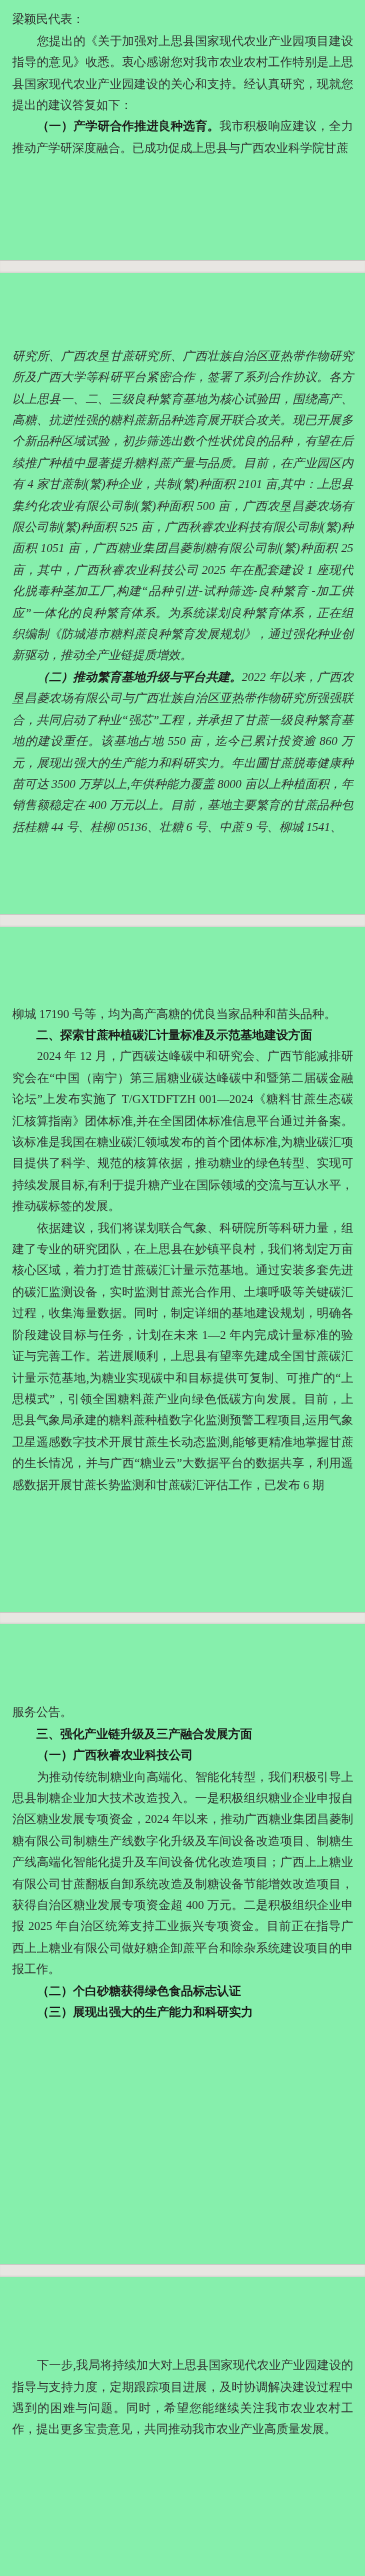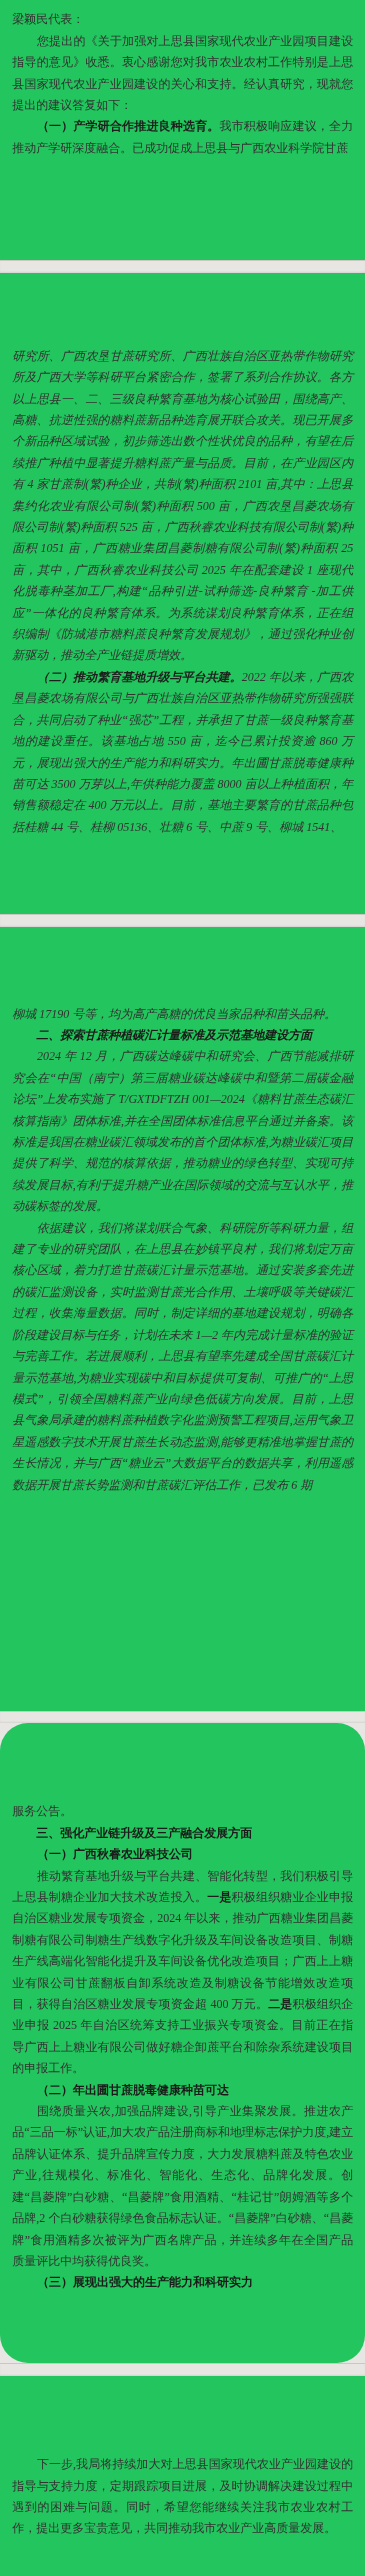--- a/index.html
+++ b/index.html
@@ -6,45 +6,45 @@
   body {
     width: 365px;
     background: #e8e6e2;
     font-family: "Liberation Serif", "DejaVu Serif", serif;
     color: #323230;
   }
   .viewer { width: 365px; }
   .page {
     width: 365px;
     box-sizing: border-box;
-    background: #22c55e;
+    background: #86efac;
     overflow: hidden;
   }
   .pg1 { height: 260px;  padding: 9.4px 11.8px 0 12.3px; }
   .pg2 { height: 641px; padding: 73px 11.8px 0 12.3px; font-style: italic; }
-  .pg3 { height: 784px; padding: 77px 11.8px 0 12.3px; font-style: italic; }
-  .pg4 { height: 640px; padding: 78px 11.8px 0 12.3px; border-radius: 28px; }
+  .pg3 { height: 685px; padding: 77px 11.8px 0 12.3px; }
+  .pg4 { height: 640px; padding: 78px 11.8px 0 12.3px; }
   .pg5 { height: 342px;  padding: 78px 11.8px 0 12.3px; }
   .gap {
     height: 11.8px;
     background: #e8e6e2;
     border-top: 1.2px solid #cbc8c4;
     box-shadow: inset 0 -1.2px 1.2px rgba(0,0,0,0.07);
   }
   p, h2, h3 {
     margin: 0;
     font-size: 12px;
     line-height: 21.4px;
     font-weight: 400;
     text-align: justify;
     text-justify: inter-ideograph;
   }
   .indent { text-indent: 2.05em; }
   .lead { font-weight: 700; color: #1e1e1c; }
-  .em   { font-weight: 700; color: #1e1e1c; margin-top: 47px; }
+  .em   { font-weight: 400; color: #1e1e1c; margin-top: 47px; }
   .sec {
     font-family: "Liberation Sans", "DejaVu Sans", sans-serif;
     font-weight: 700;
     color: #1b1b19;
     text-indent: 2.0em;
     font-size: 12px;
   }
   .sub {
     font-weight: 700;
     color: #1b1b19;
@@ -77,23 +77,22 @@
     <p class="indent">2024 年 12 月，广西碳达峰碳中和研究会、广西节能减排研究会在“中国（南宁）第三届糖业碳达峰碳中和暨第二届碳金融论坛”上发布实施了 T/GXTDFTZH 001—2024《糖料甘蔗生态碳汇核算指南》团体标准,并在全国团体标准信息平台通过并备案。该标准是我国在糖业碳汇领域发布的首个团体标准,为糖业碳汇项目提供了科学、规范的核算依据，推动糖业的绿色转型、实现可持续发展目标,有利于提升糖产业在国际领域的交流与互认水平，推动碳标签的发展。</p>
     <p class="indent">依据建议，我们将谋划联合气象、科研院所等科研力量，组建了专业的研究团队，在上思县在妙镇平良村，我们将划定万亩核心区域，着力打造甘蔗碳汇计量示范基地。通过安装多套先进的碳汇监测设备，实时监测甘蔗光合作用、土壤呼吸等关键碳汇过程，收集海量数据。同时，制定详细的基地建设规划，明确各阶段建设目标与任务，计划在未来 1—2 年内完成计量标准的验证与完善工作。若进展顺利，上思县有望率先建成全国甘蔗碳汇计量示范基地,为糖业实现碳中和目标提供可复制、可推广的“上思模式”，引领全国糖料蔗产业向绿色低碳方向发展。目前，上思县气象局承建的糖料蔗种植数字化监测预警工程项目,运用气象卫星遥感数字技术开展甘蔗生长动态监测,能够更精准地掌握甘蔗的生长情况，并与广西“糖业云”大数据平台的数据共享，利用遥感数据开展甘蔗长势监测和甘蔗碳汇评估工作，已发布 6 期</p>
   </div>
 
   <div class="gap"></div>
 
   <div class="page pg4">
     <p>服务公告。</p>
     <h2 class="sec">三、强化产业链升级及三产融合发展方面</h2>
     <h3 class="sub">（一）广西秋睿农业科技公司</h3>
-    <p class="indent"><span>推动繁育基地升级与平台共建、智能化转型，我们积极引导上思县制糖企业加大技术改造投入。</span><span class="em">一是</span><span>积极组织糖业企业申报自治区糖业发展专项资金，2024 年以来，推动广西糖业集团昌菱制糖有限公司制糖生产线数字化升级及车间设备改造项目、制糖生产线高端化智能化提升及车间设备优化改造项目；广西上上糖业有限公司甘蔗翻板自卸系统改造及制糖设备节能增效改造项目，获得自治区糖业发展专项资金超 400 万元。</span><span class="em">二是</span><span>积极组织企业申报 2025 年自治区统筹支持工业振兴专项资金。目前正在指导广西上上糖业有限公司做好糖企卸蔗平台和除杂系统建设项目的申报工作。</span></p>
-    <h3 class="sub">（二）年出圃甘蔗脱毒健康种苗可达</h3>
-    <p class="indent">围绕质量兴农,加强品牌建设,引导产业集聚发展。推进农产品“三品一标”认证,加大农产品注册商标和地理标志保护力度,建立品牌认证体系、提升品牌宣传力度，大力发展糖料蔗及特色农业产业,往规模化、标准化、智能化、生态化、品牌化发展。创建“昌菱牌”白砂糖、“昌菱牌”食用酒精、“桂记甘”朗姆酒等多个品牌,2 个白砂糖获得绿色食品标志认证。“昌菱牌”白砂糖、“昌菱牌”食用酒精多次被评为广西名牌产品，并连续多年在全国产品质量评比中均获得优良奖。</p>
+    <p class="indent"><span>为推动传统制糖业向高端化、智能化转型，我们积极引导上思县制糖企业加大技术改造投入。</span><span class="em">一是</span><span>积极组织糖业企业申报自治区糖业发展专项资金，2024 年以来，推动广西糖业集团昌菱制糖有限公司制糖生产线数字化升级及车间设备改造项目、制糖生产线高端化智能化提升及车间设备优化改造项目；广西上上糖业有限公司甘蔗翻板自卸系统改造及制糖设备节能增效改造项目，获得自治区糖业发展专项资金超 400 万元。</span><span class="em">二是</span><span>积极组织企业申报 2025 年自治区统筹支持工业振兴专项资金。目前正在指导广西上上糖业有限公司做好糖企卸蔗平台和除杂系统建设项目的申报工作。</span></p>
+    <h3 class="sub">（二）个白砂糖获得绿色食品标志认证</h3>
     <h3 class="sub">（三）展现出强大的生产能力和科研实力</h3>
   </div>
 
   <div class="gap"></div>
 
   <div class="page pg5">
     <p class="indent">下一步,我局将持续加大对上思县国家现代农业产业园建设的指导与支持力度，定期跟踪项目进展，及时协调解决建设过程中遇到的困难与问题。同时，希望您能继续关注我市农业农村工作，提出更多宝贵意见，共同推动我市农业产业高质量发展。</p>
   </div>
 
 </div>

